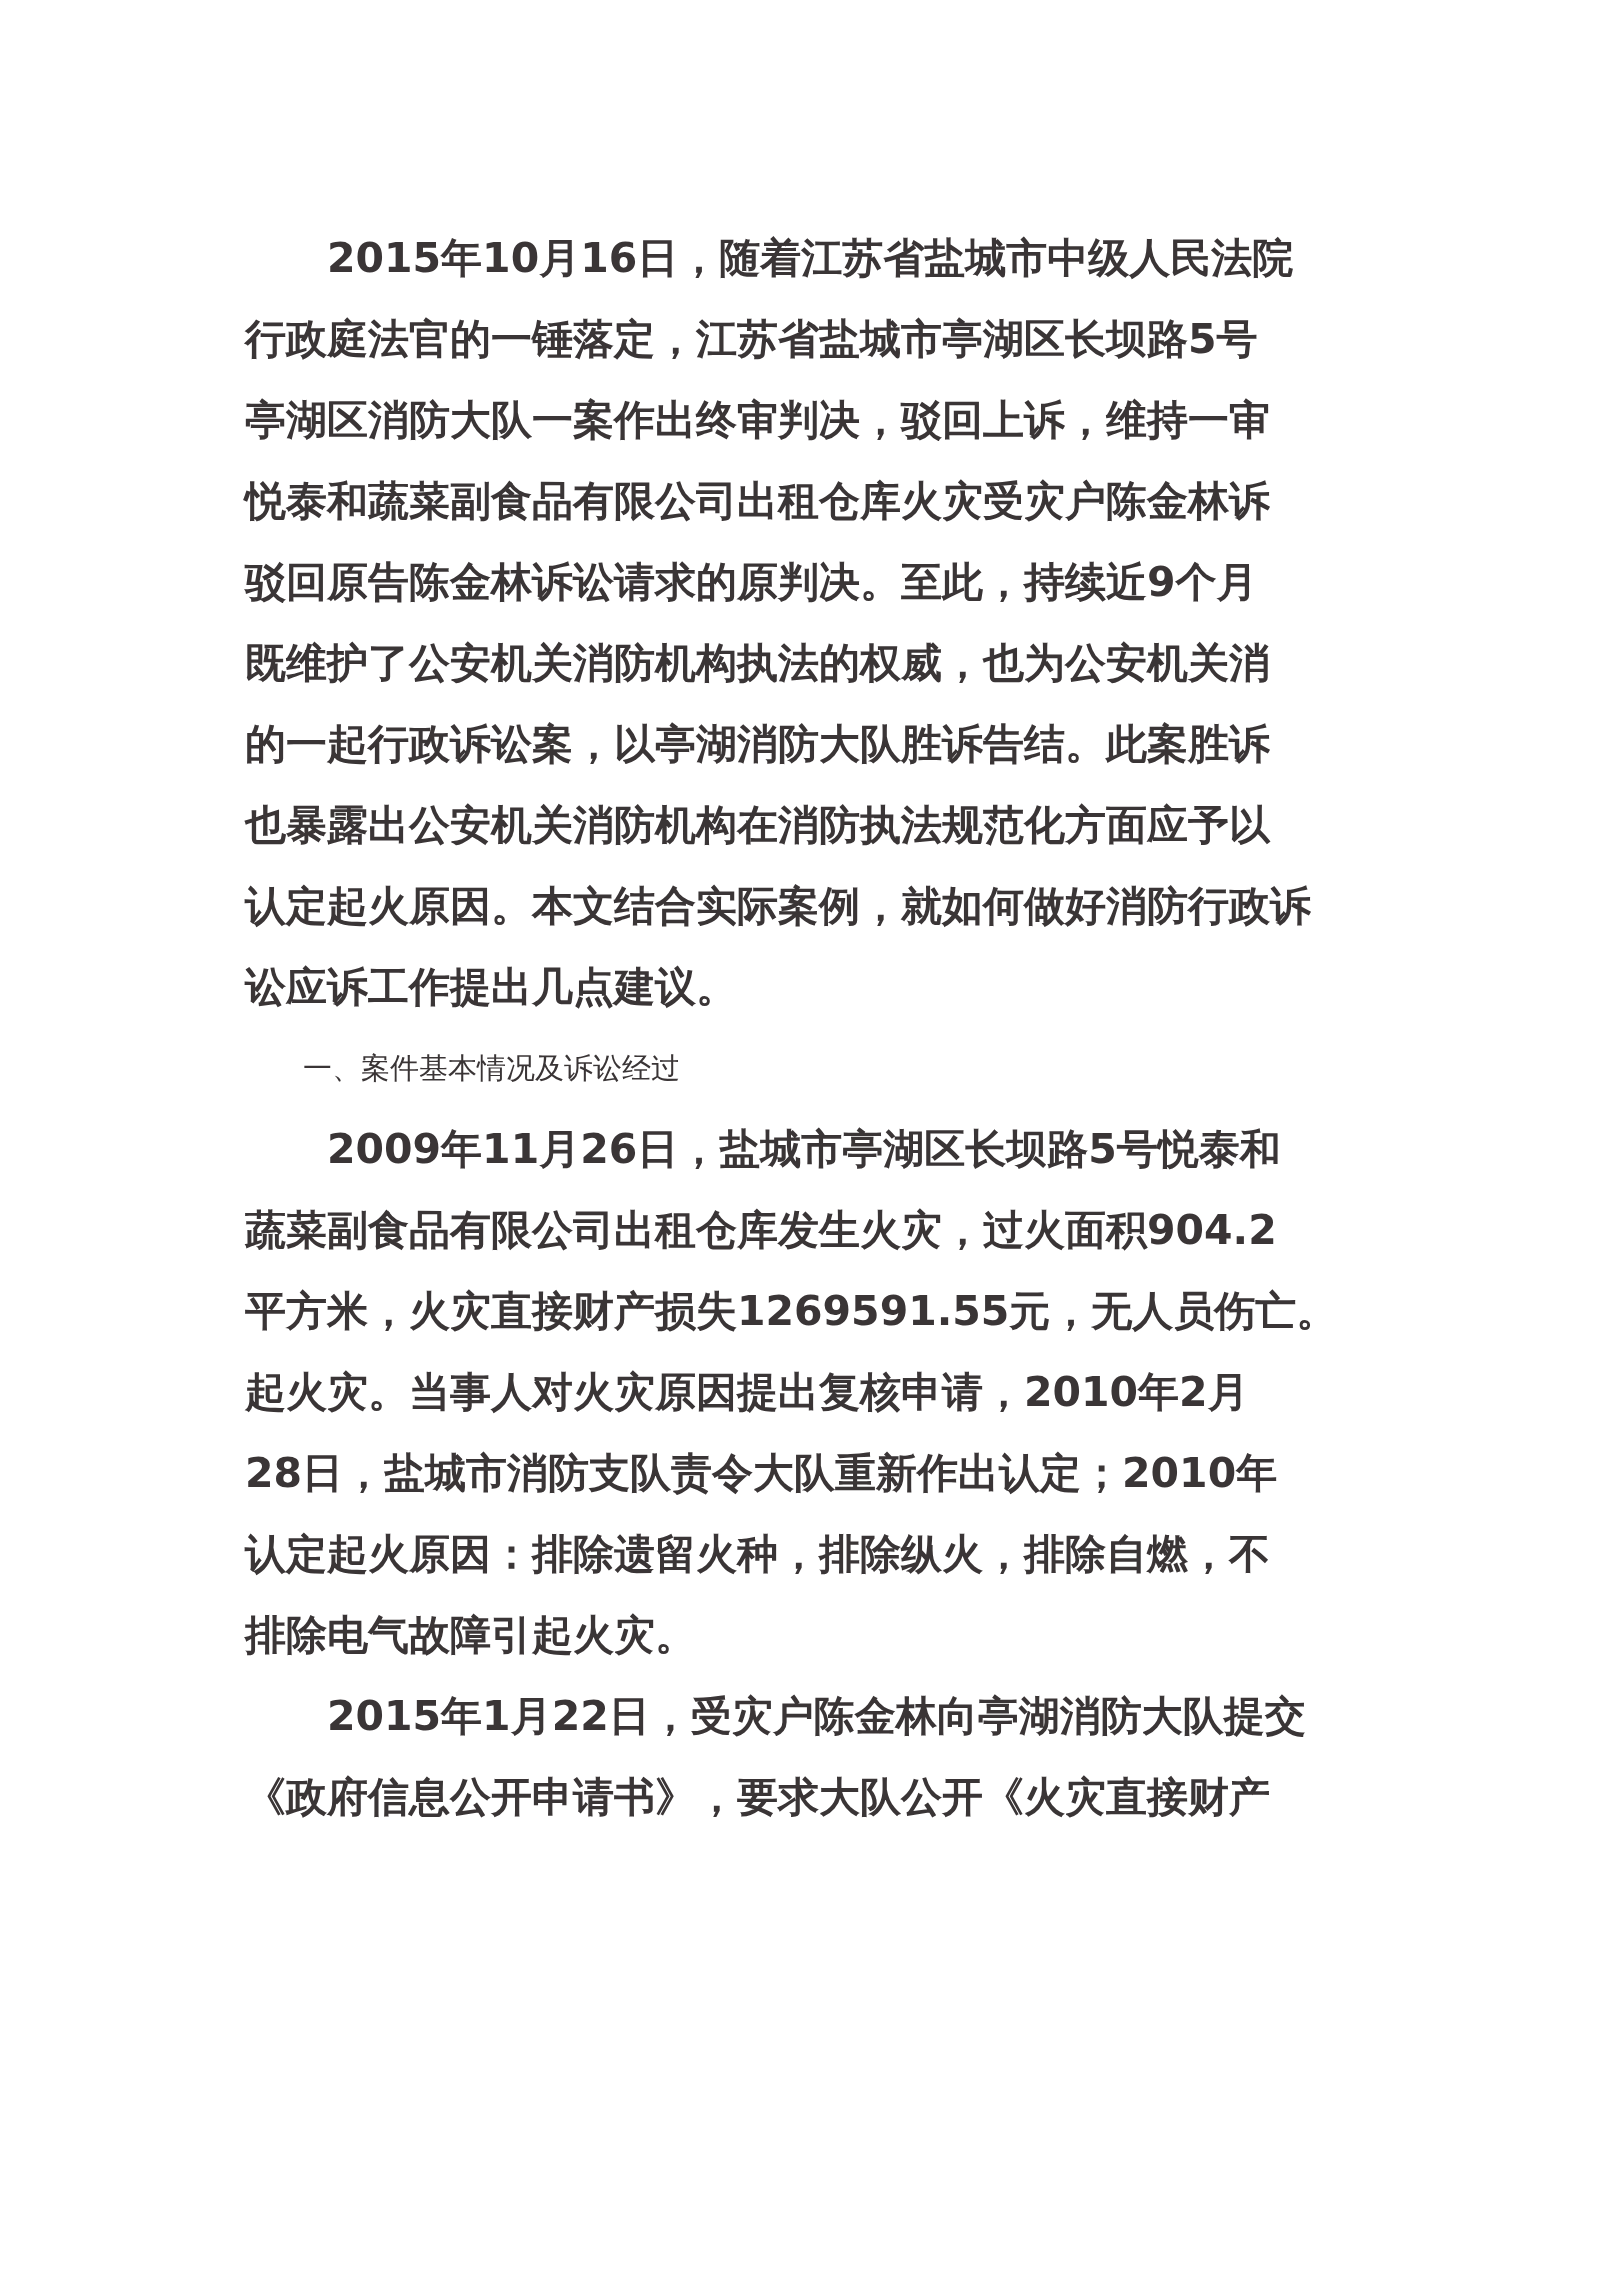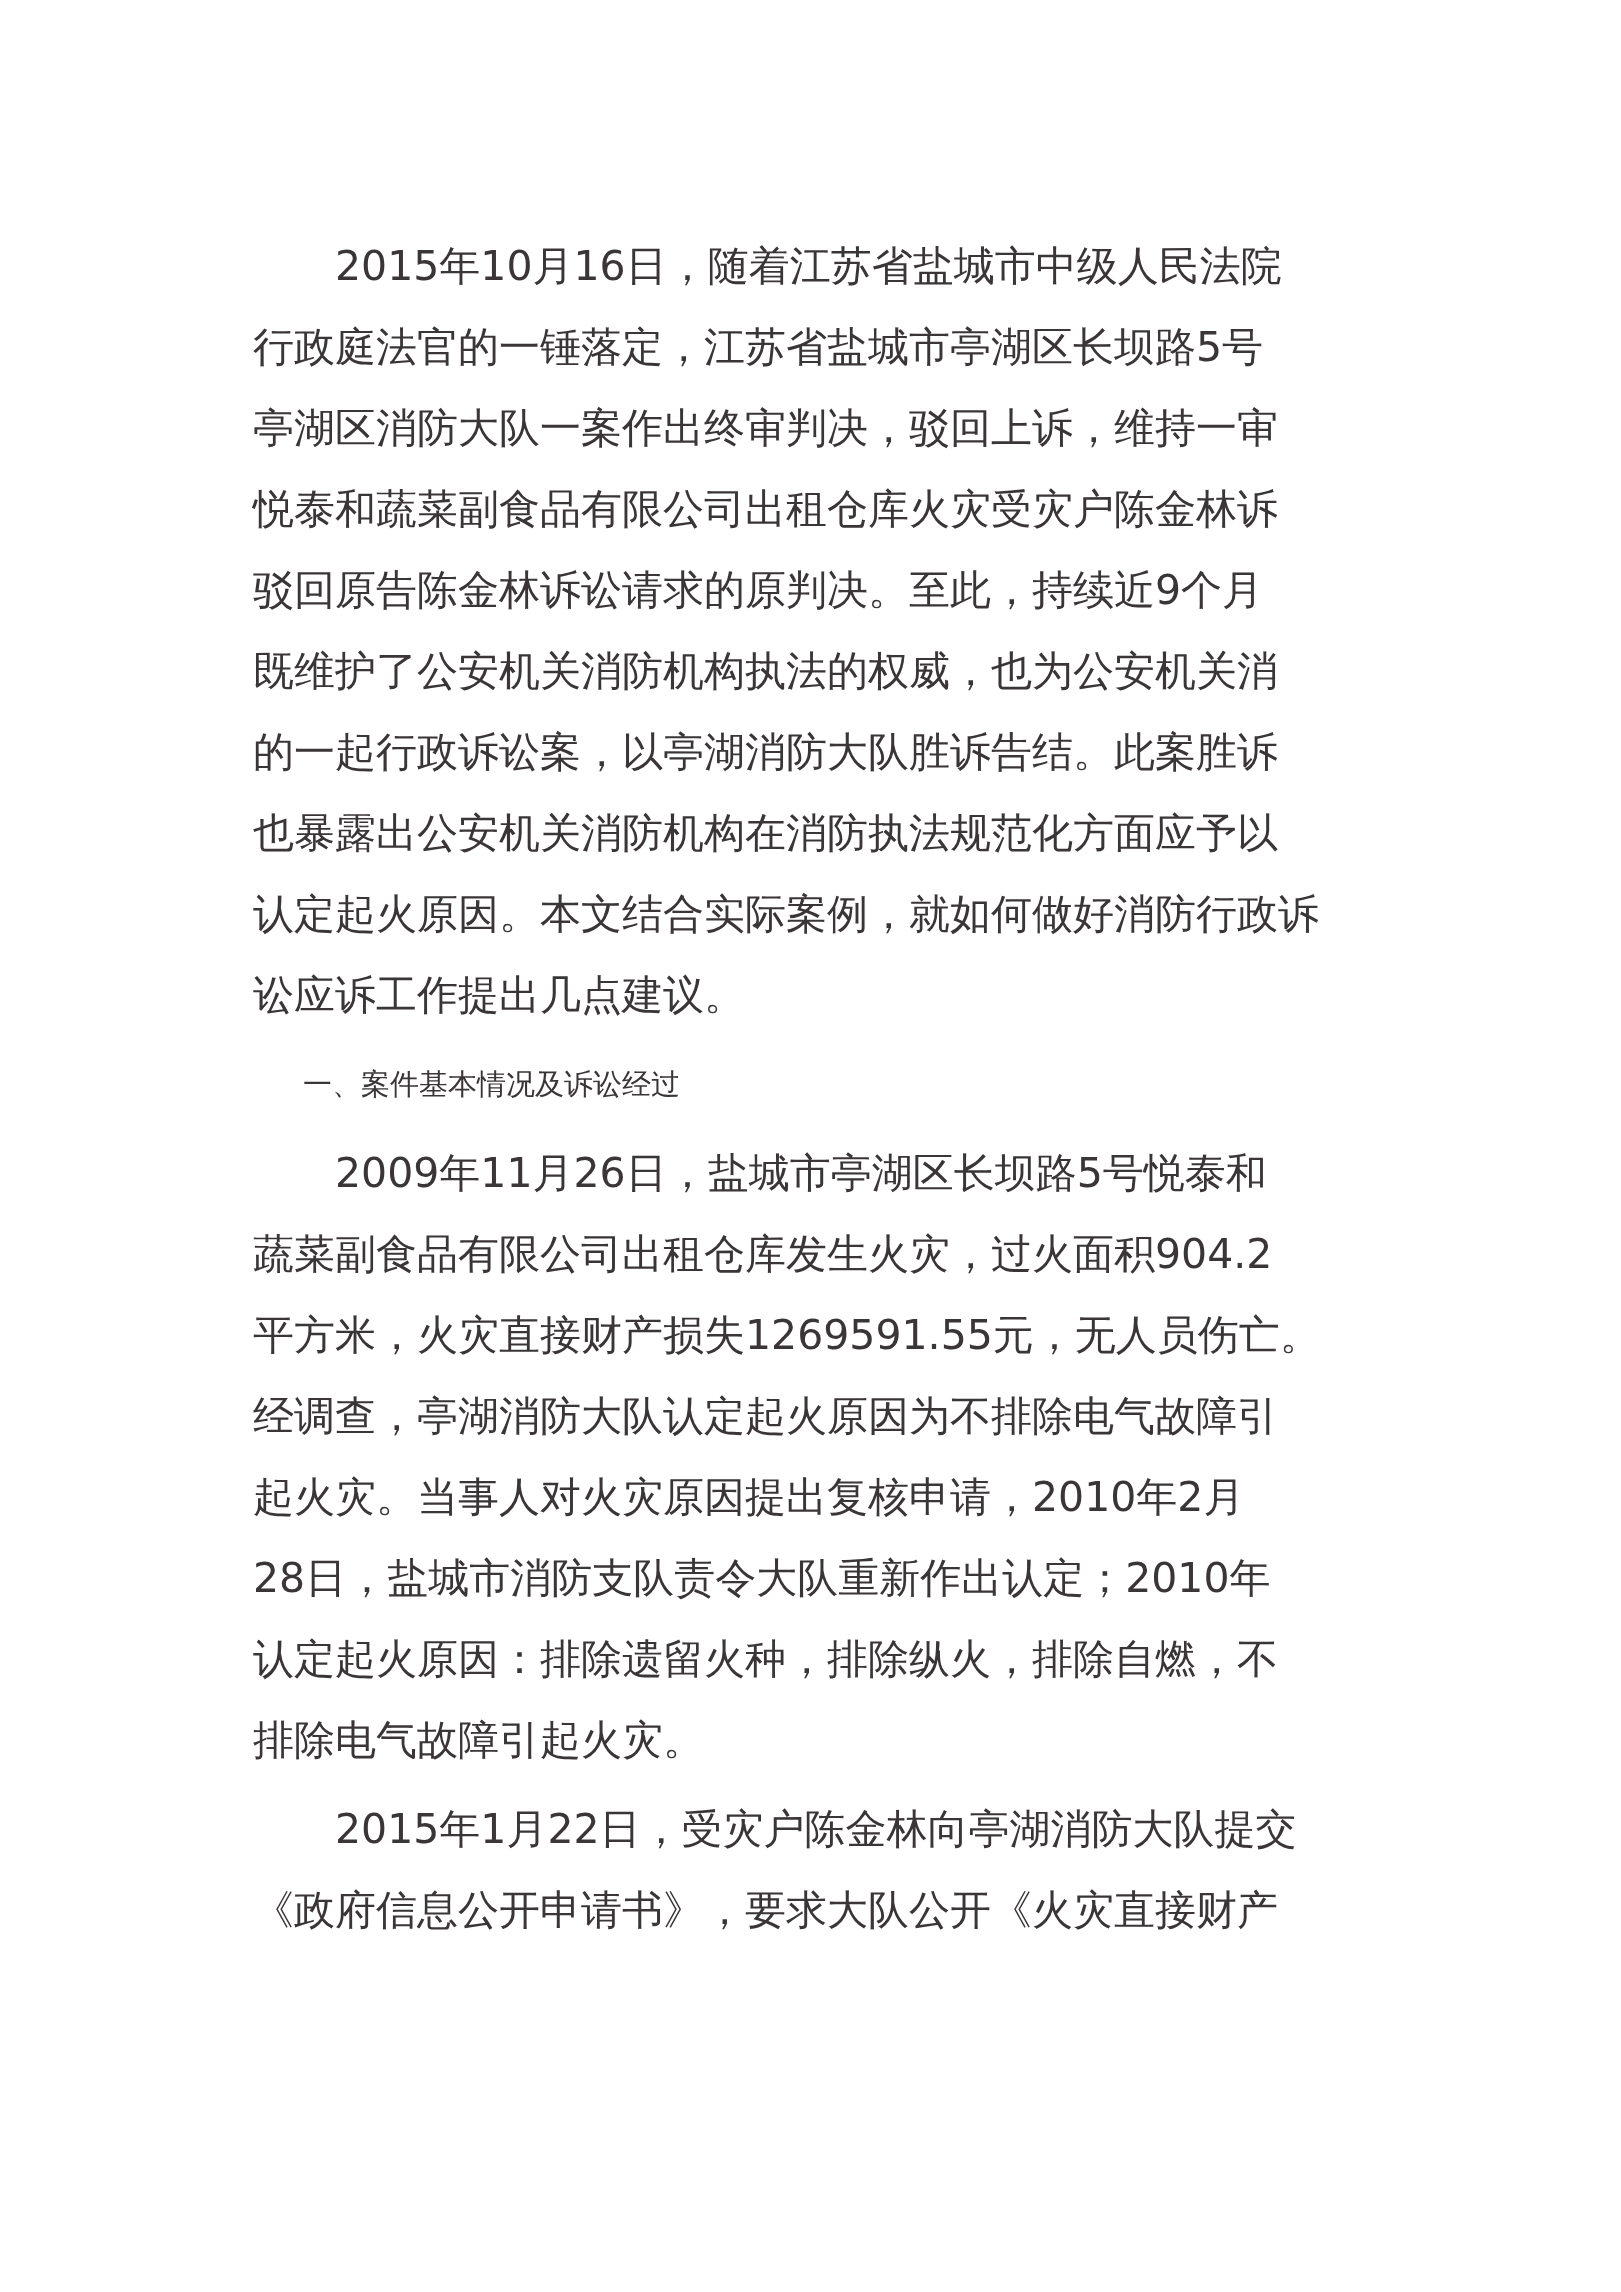--- a/index.html
+++ b/index.html
@@ -8,21 +8,21 @@
     position: absolute;
     left: 245px;
     top: 218px;
     width: 1143px;
     font-family: "DejaVu Sans", "Liberation Sans", sans-serif;
     font-size: 41px;
     line-height: 81px;
     color: #3a3536;
     text-align: justify;
   }
-  .para { margin: 8px; text-indent: 2em; }
+  .para { margin: 0; text-indent: 2em; font-weight: bold; }
   .heading { margin: 0; text-indent: 2em; font-weight: normal; font-size: 29px; }
   .line { display: block; white-space: nowrap; }
 </style>
 </head>
 <body>
 
 <div class="page">
   <div class="para">
     <span class="line">2015年10月16日，随着江苏省盐城市中级人民法院</span>
     <span class="line" style="text-indent:0">行政庭法官的一锤落定，江苏省盐城市亭湖区长坝路5号</span>
@@ -37,21 +37,20 @@
   </div>
 
   <div class="heading">
     <span class="line">一、案件基本情况及诉讼经过</span>
   </div>
 
   <div class="para">
     <span class="line">2009年11月26日，盐城市亭湖区长坝路5号悦泰和</span>
     <span class="line" style="text-indent:0">蔬菜副食品有限公司出租仓库发生火灾，过火面积904.2</span>
     <span class="line" style="text-indent:0">平方米，火灾直接财产损失1269591.55元，无人员伤亡。</span>
-    <span class="line" style="text-indent:0">经调查，亭湖消防大队认定起火原因为不排除电气故障引</span>
     <span class="line" style="text-indent:0">起火灾。当事人对火灾原因提出复核申请，2010年2月</span>
     <span class="line" style="text-indent:0">28日，盐城市消防支队责令大队重新作出认定；2010年</span>
     <span class="line" style="text-indent:0">认定起火原因：排除遗留火种，排除纵火，排除自燃，不</span>
     <span class="line" style="text-indent:0">排除电气故障引起火灾。</span>
   </div>
 
   <div class="para">
     <span class="line">2015年1月22日，受灾户陈金林向亭湖消防大队提交</span>
     <span class="line" style="text-indent:0">《政府信息公开申请书》，要求大队公开《火灾直接财产</span>
   </div>

